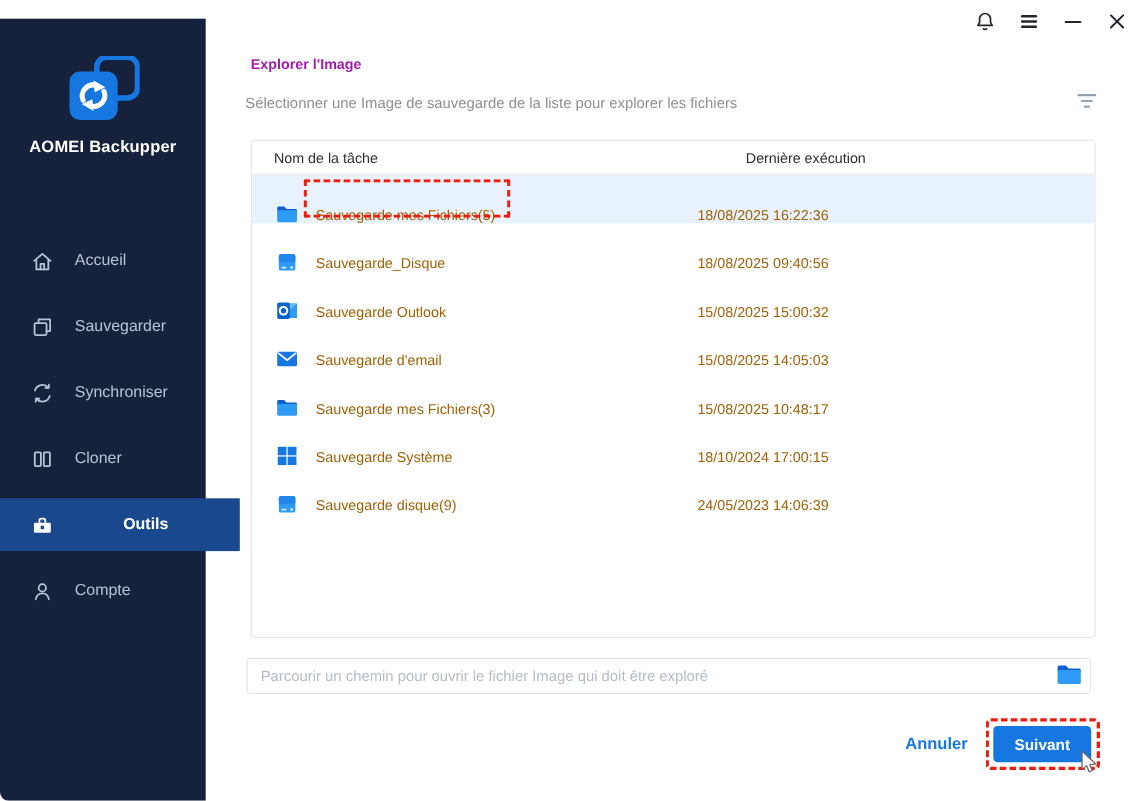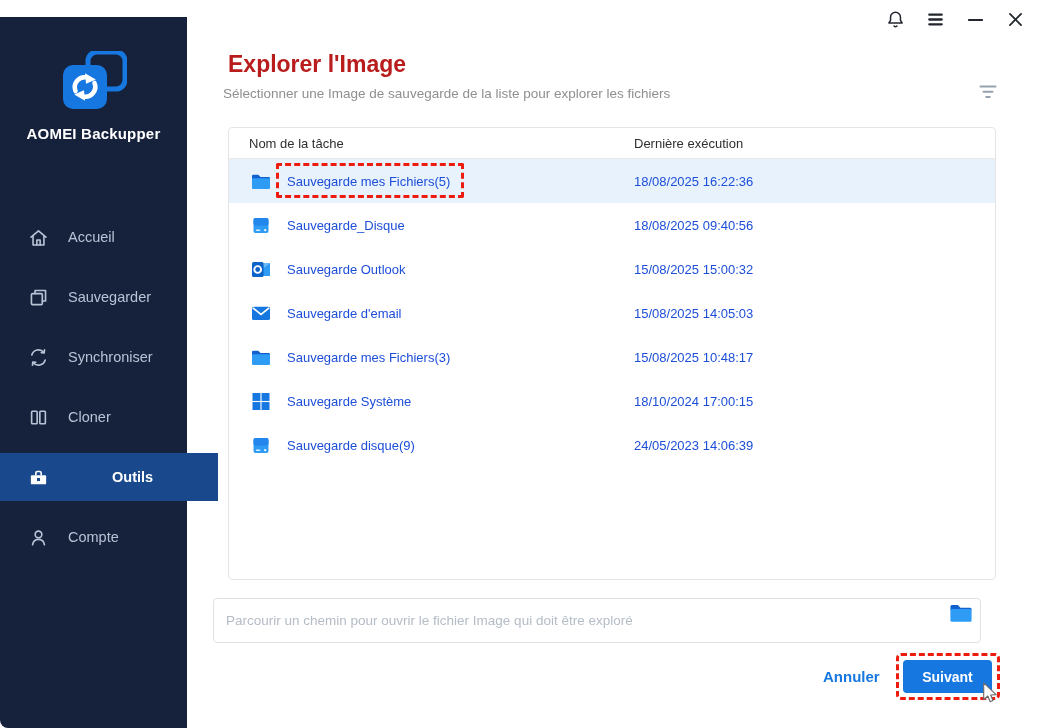--- a/index.html
+++ b/index.html
@@ -20,38 +20,38 @@
   .nav-item .nicon { width:21px; height:21px; margin-right:19px; flex:0 0 21px; display:flex; align-items:center; justify-content:center; }
   .nav-item .nicon svg { width:21px; height:21px; }
   .nav-item.active { background:var(--nav-active-bg); color:#fff; font-weight:bold;gap:44px; }
 
   
   .win-controls { position:absolute; top:10px; left:885px; display:flex; gap:19px; align-items:center; }
   .win-btn { width:21px; height:21px; display:flex; align-items:center; justify-content:center; cursor:pointer; background:none; border:none; }
   .win-btn svg { width:21px; height:21px; }
 
   
-  .page-title { position:absolute; left:228px; top:51px; font-size:23px; font-weight:bold; color:#b91c1c; }
+  .page-title { position:absolute; left:228px; top:51px; font-size:13px; font-weight:bold; color:#a21caf; }
   .page-sub { position:absolute; left:223px; top:86px; font-size:13.5px; color:#8f8f8f; }
   .filter-btn { position:absolute; left:977px; top:84px; width:22px; height:18px; background:none; border:none; cursor:pointer; display:flex; align-items:center; justify-content:center; }
 
   
   .task-table { position:absolute; left:228px; top:127px; width:768px; height:453px; border:1px solid #e4e4e4; border-radius:4px; background:#fff; overflow:hidden; }
-  .table-head { height:31px; border-bottom:1px solid #eaeaea; display:flex; align-items:center; font-size:13px; color:#2f2f2f; }
+  .table-head { height:31px; border-bottom:1px solid #eaeaea; display:flex; align-items:center; font-size:13px; color:#2f2f2f;gap:44px; }
   .col-name { padding-left:20px; width:405px; }
-  .trow { position:relative; height:44px; display:flex; align-items:center; font-size:13px; color:#1d4ed8; cursor:pointer; }
+  .trow { position:relative; height:44px; display:flex; align-items:flex-end; font-size:13px; color:#a16207; cursor:pointer; }
   .trow.selected { background:var(--row-sel); }
   .trow .ticon { margin-left:22px; width:20px; height:17px; flex:0 0 20px; }
   .trow .ticon svg { width:20px; height:17px; }
   .trow .tname { margin-left:16px; width:347px; white-space:nowrap; overflow:hidden; }
   .trow .tdate { white-space:nowrap; }
   .annot-name { position:absolute; left:47px; top:4px; width:188px; height:35px; border:3px dashed var(--annot); border-radius:2px; pointer-events:none; }
 
   
-  .path-wrap { position:absolute; left:213px; top:598px; width:768px; height:45px; }
+  .path-wrap { position:absolute; left:224px; top:598px; width:768px; height:33px; }
   .path-input { width:100%; height:100%; border:1px solid #e2e2e2; border-radius:4px; padding:0 44px 0 12px; font-size:13.5px; color:#333; font-family:"Liberation Sans",sans-serif; outline:none; }
   .path-input::placeholder { color:#b4bcc6; }
   .input-folder { position:absolute; right:7px; top:5px; width:26px; height:22px; background:none; border:none; cursor:pointer; padding:0; }
   .input-folder svg { width:24px; height:20px; }
 
   
   .cancel-btn { position:absolute; left:805px; top:668px; font-size:15px; font-weight:bold; color:var(--accent); background:none; border:none; cursor:pointer; font-family:"Liberation Sans",sans-serif;margin-left:18px; }
   .next-btn { position:absolute; left:903px; top:660px; width:89px; height:33px; background:var(--accent); color:#fff; font-weight:bold; font-size:14px; border:none; border-radius:4px; cursor:pointer; font-family:"Liberation Sans",sans-serif; }
   .annot-next { position:absolute; left:896px; top:653px; width:104px; height:47px; border:3px dashed var(--annot); border-radius:5px; pointer-events:none; }
   .cursor { position:absolute; left:977px; top:681px; width:23px; height:25px; pointer-events:none; z-index:50; }

